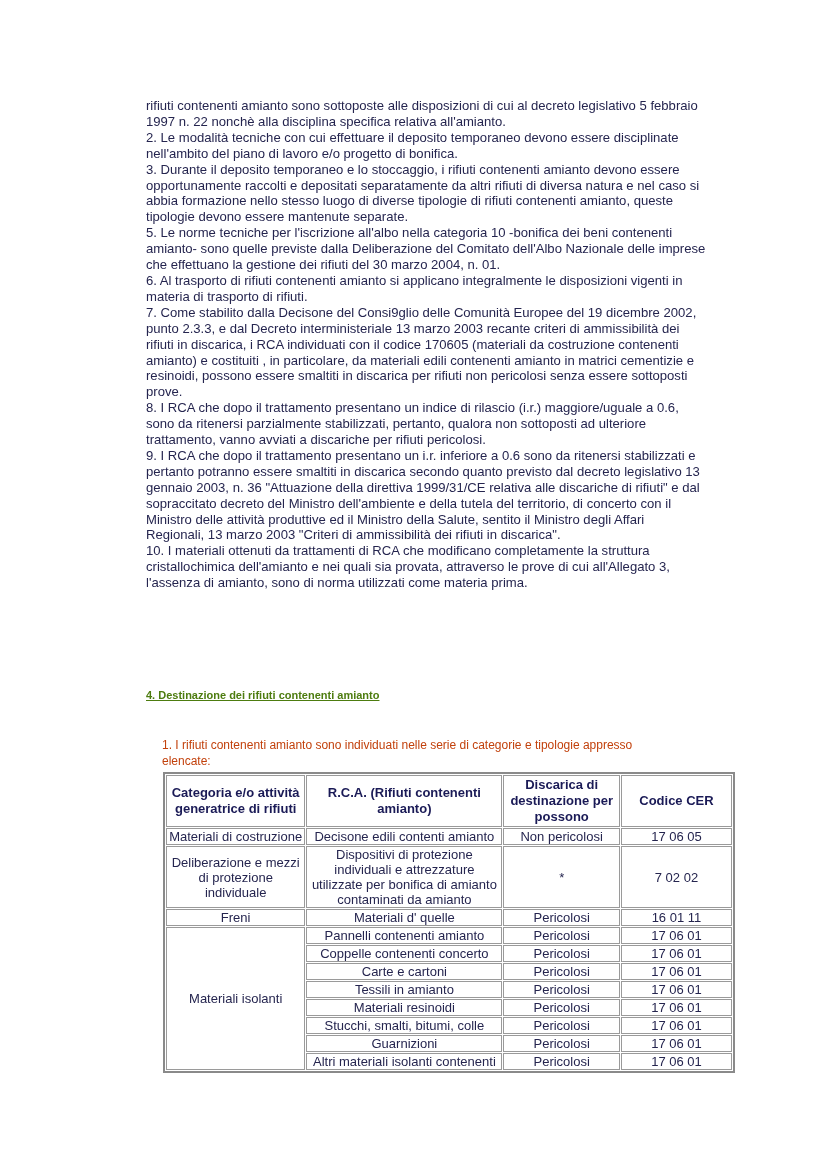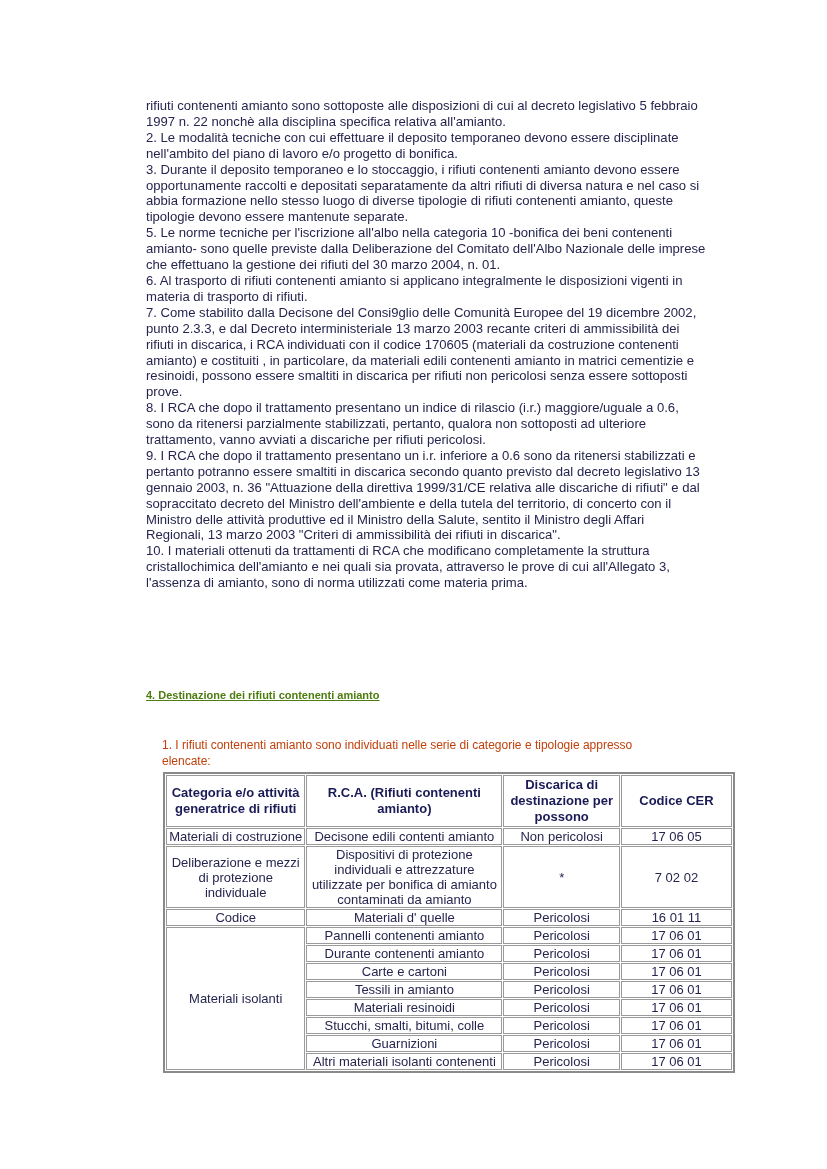--- a/index.html
+++ b/index.html
@@ -54,33 +54,33 @@
         <td>Non pericolosi</td>
         <td>17 06 05</td>
       </tr>
       <tr>
         <td>Deliberazione e mezzi di protezione individuale</td>
         <td>Dispositivi di protezione individuali e attrezzature utilizzate per bonifica di amianto contaminati da amianto</td>
         <td>*</td>
         <td>7 02 02</td>
       </tr>
       <tr>
-        <td>Codice</td>
+        <td>Freni</td>
         <td>Materiali d' quelle</td>
         <td>Pericolosi</td>
         <td>16 01 11</td>
       </tr>
       <tr>
         <td rowspan="8">Materiali isolanti</td>
         <td>Pannelli contenenti amianto</td>
         <td>Pericolosi</td>
         <td>17 06 01</td>
       </tr>
       <tr>
-        <td>Durante contenenti amianto</td>
+        <td>Coppelle contenenti concerto</td>
         <td>Pericolosi</td>
         <td>17 06 01</td>
       </tr>
       <tr>
         <td>Carte e cartoni</td>
         <td>Pericolosi</td>
         <td>17 06 01</td>
       </tr>
       <tr>
         <td>Tessili in amianto</td>

